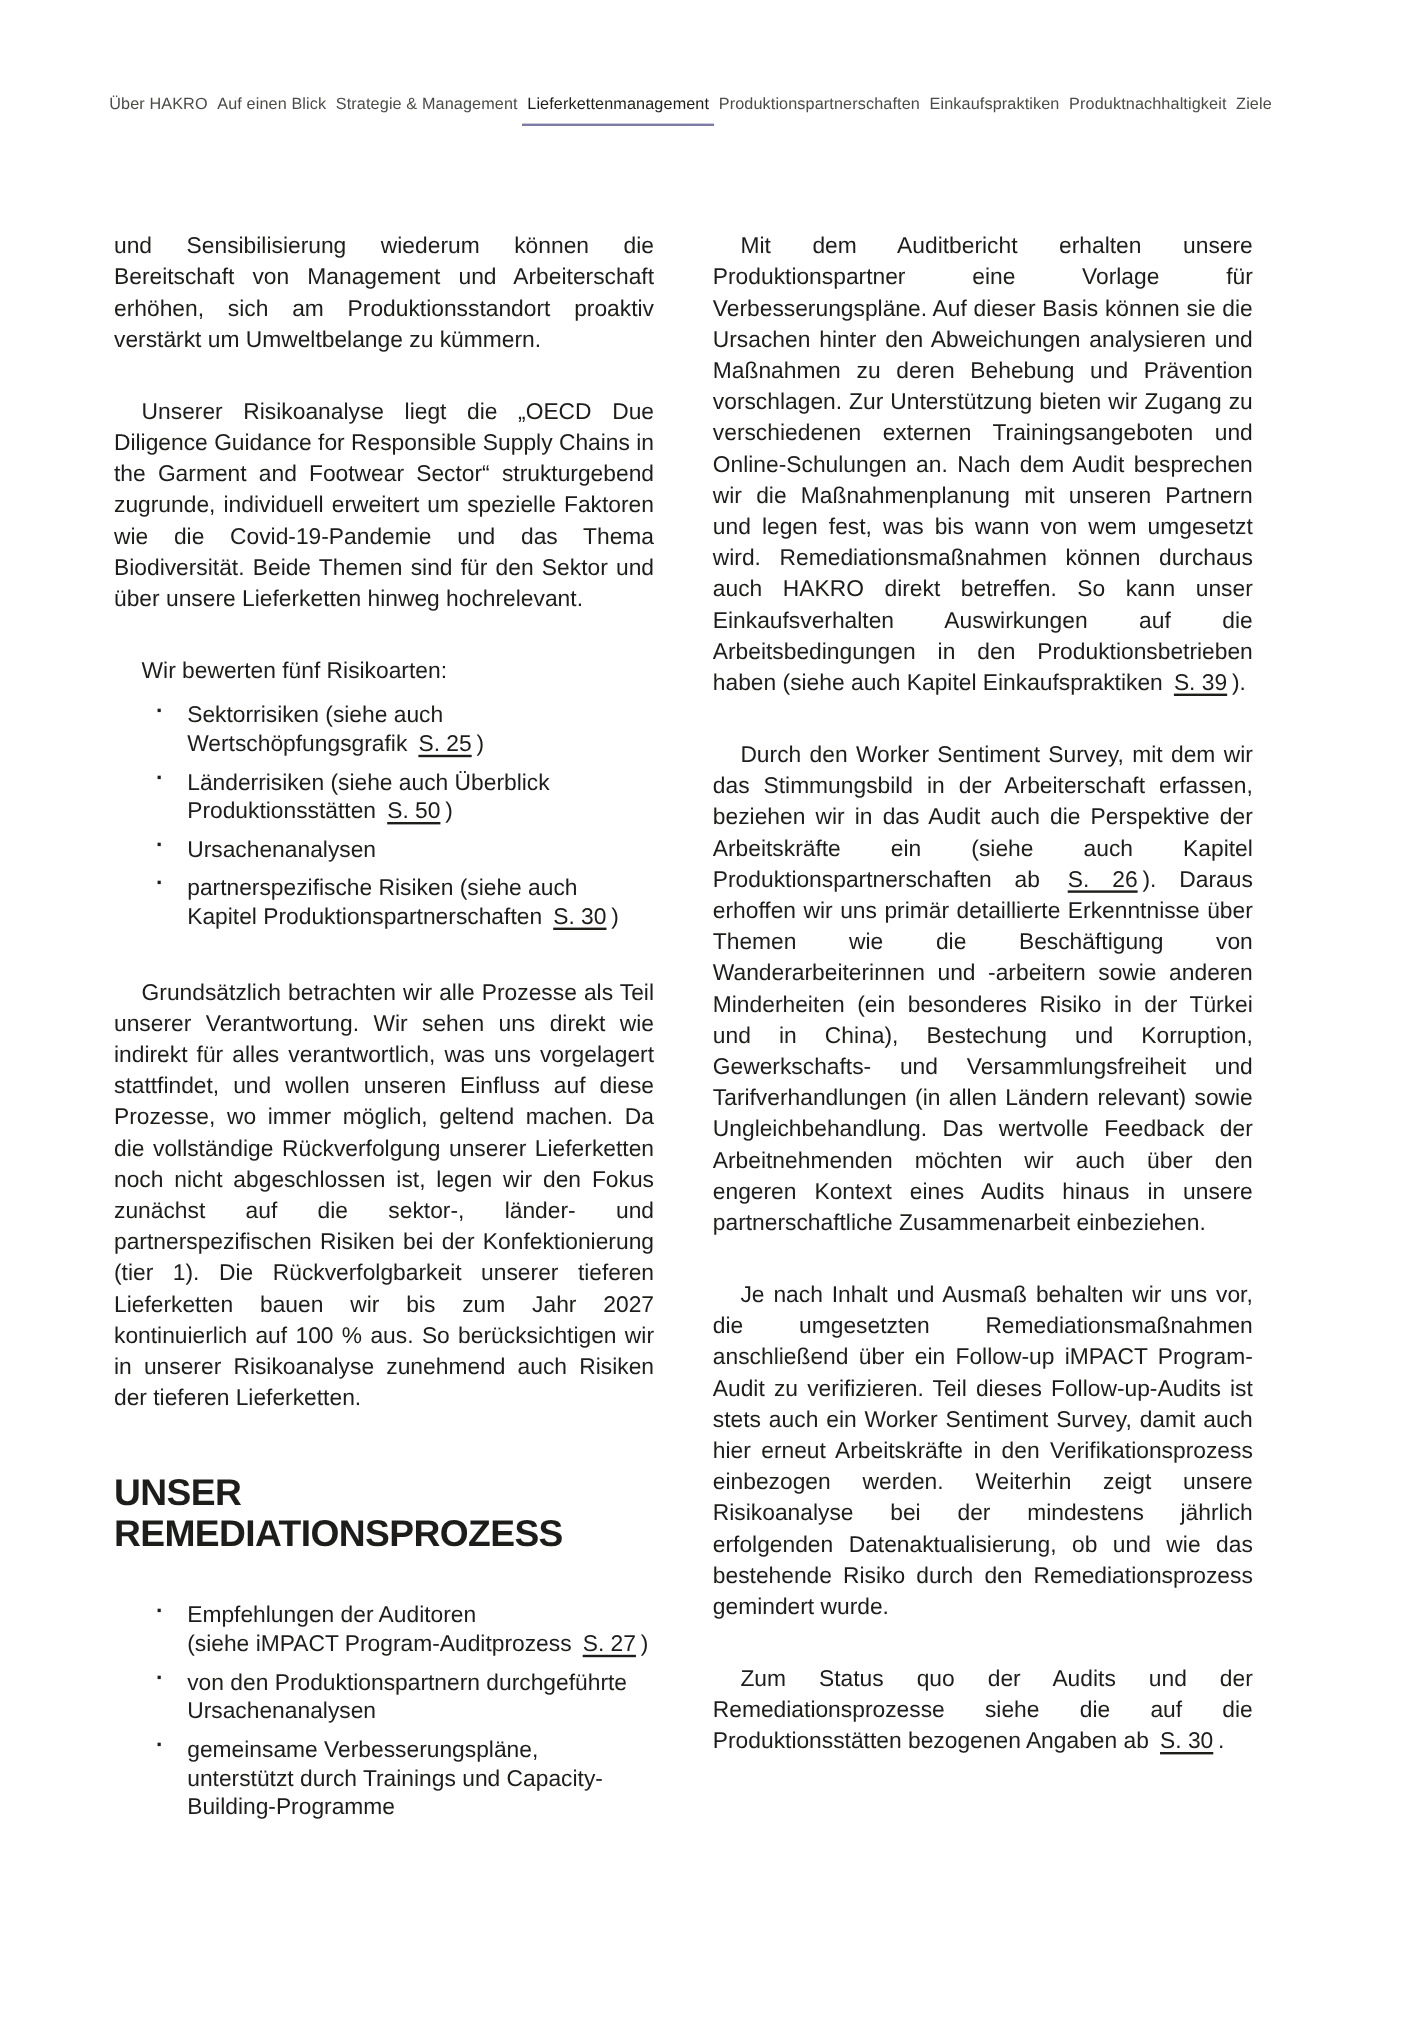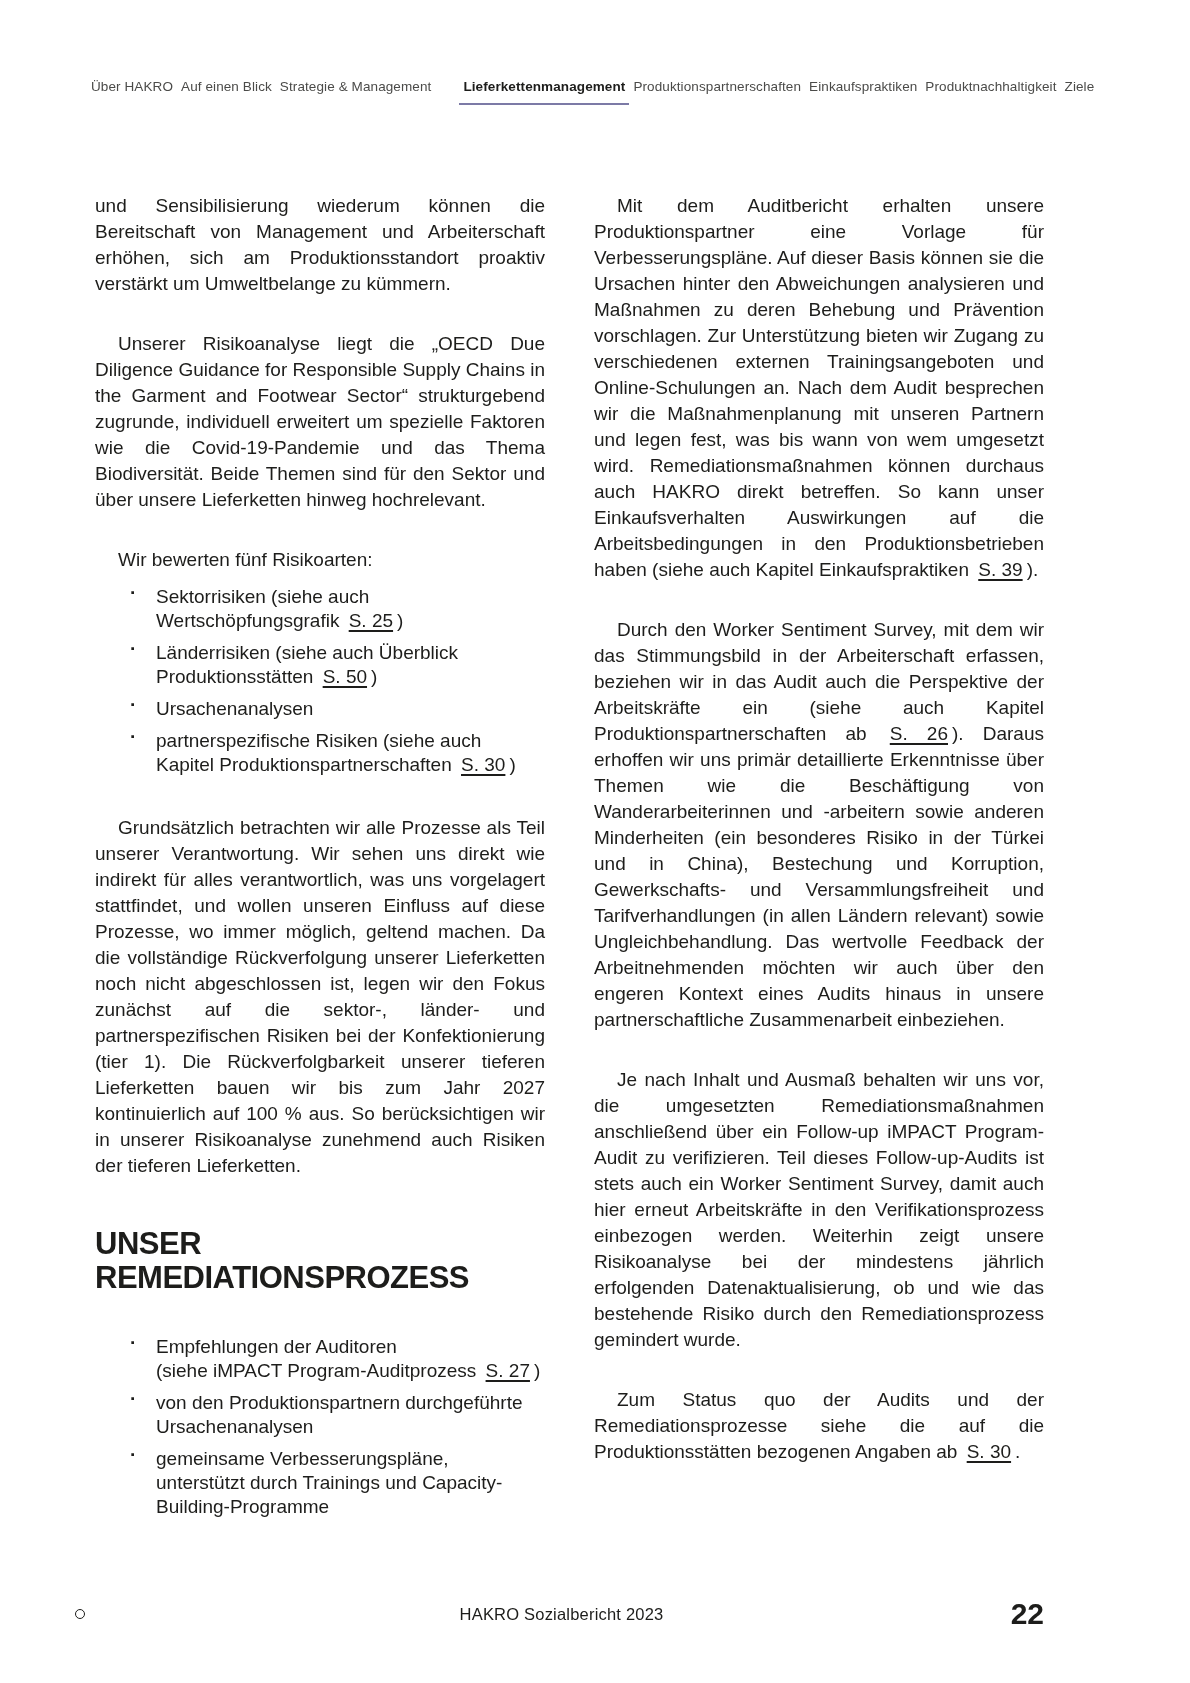--- a/index.html
+++ b/index.html
@@ -15,23 +15,22 @@
   .top-nav {
     display:flex; justify-content:space-between; align-items:baseline;
     padding-top:58px;
   }
   .nav-item {
     font-size:13.5px; line-height:18px; color:var(--nav, #4b4b49);
     text-decoration:none; letter-spacing:0.1px; padding-bottom:7px;
     border-bottom:2px solid transparent; white-space:nowrap; cursor:pointer;
   }
   .nav-item.active {
-    color:var(--text, #1d1d1b); font-weight:700;
+    color:var(--text, #1d1d1b); font-weight:400;
     border-bottom:2px solid var(--accent, #7c7aa6);
-    margin-left:24px;
   }
 
   
   .columns { display:flex; gap:33px; margin-top:72px; }
   .col { flex:1; min-width:0; }
 
   .para {
     font-size:19px; line-height:26px; text-align:justify;
     margin-bottom:26px;
     hyphens:auto; -webkit-hyphens:auto;
@@ -108,18 +107,13 @@
           </ul>
         </section>
       <section class="col">
           <p class="para indent">Mit dem Auditbericht erhalten unsere Produktionspartner eine Vorlage für Verbesserungspläne. Auf dieser Basis können sie die Ursachen hinter den Abweichungen analysieren und Maßnahmen zu deren Behebung und Prävention vorschlagen. Zur Unterstützung bieten wir Zugang zu verschiedenen externen Trainingsangeboten und Online-Schulungen an. Nach dem Audit besprechen wir die Maßnahmenplanung mit unseren Partnern und legen fest, was bis wann von wem umgesetzt wird. Remediationsmaßnahmen können durchaus auch HAKRO direkt betreffen. So kann unser Einkaufsverhalten Auswirkungen auf die Arbeitsbedingungen in den Produktionsbetrieben haben (siehe auch Kapitel Einkaufspraktiken <a href="#" class="ref-link">S. 39</a>).</p>
           <p class="para indent">Durch den Worker Sentiment Survey, mit dem wir das Stimmungsbild in der Arbeiterschaft erfassen, beziehen wir in das Audit auch die Perspektive der Arbeitskräfte ein (siehe auch Kapitel Produktionspartnerschaften ab <a href="#" class="ref-link">S. 26</a>). Daraus erhoffen wir uns primär detaillierte Erkenntnisse über Themen wie die Beschäftigung von Wanderarbeiterinnen und -arbeitern sowie anderen Minderheiten (ein besonderes Risiko in der Türkei und in China), Bestechung und Korruption, Gewerkschafts- und Versammlungsfreiheit und Tarifverhandlungen (in allen Ländern relevant) sowie Ungleichbehandlung. Das wertvolle Feedback der Arbeitnehmenden möchten wir auch über den engeren Kontext eines Audits hinaus in unsere partnerschaftliche Zusammenarbeit einbeziehen.</p>
           <p class="para indent">Je nach Inhalt und Ausmaß behalten wir uns vor, die umgesetzten Remediationsmaßnahmen anschließend über ein Follow-up iMPACT Program-Audit zu verifizieren. Teil dieses Follow-up-Audits ist stets auch ein Worker Sentiment Survey, damit auch hier erneut Arbeitskräfte in den Verifikationsprozess einbezogen werden. Weiterhin zeigt unsere Risikoanalyse bei der mindestens jährlich erfolgenden Datenaktualisierung, ob und wie das bestehende Risiko durch den Remediationsprozess gemindert wurde.</p>
           <p class="para indent">Zum Status quo der Audits und der Remediationsprozesse siehe die auf die Produktionsstätten bezogenen Angaben ab <a href="#" class="ref-link">S. 30</a>.</p>
         </section>
     </main>
   </div>
-  <footer class="footer">
-    <span class="footer-circle"></span>
-    <span class="footer-title">HAKRO Sozialbericht 2023</span>
-    <span class="page-number">22</span>
-  </footer>
 </div>
 
 </body></html>

